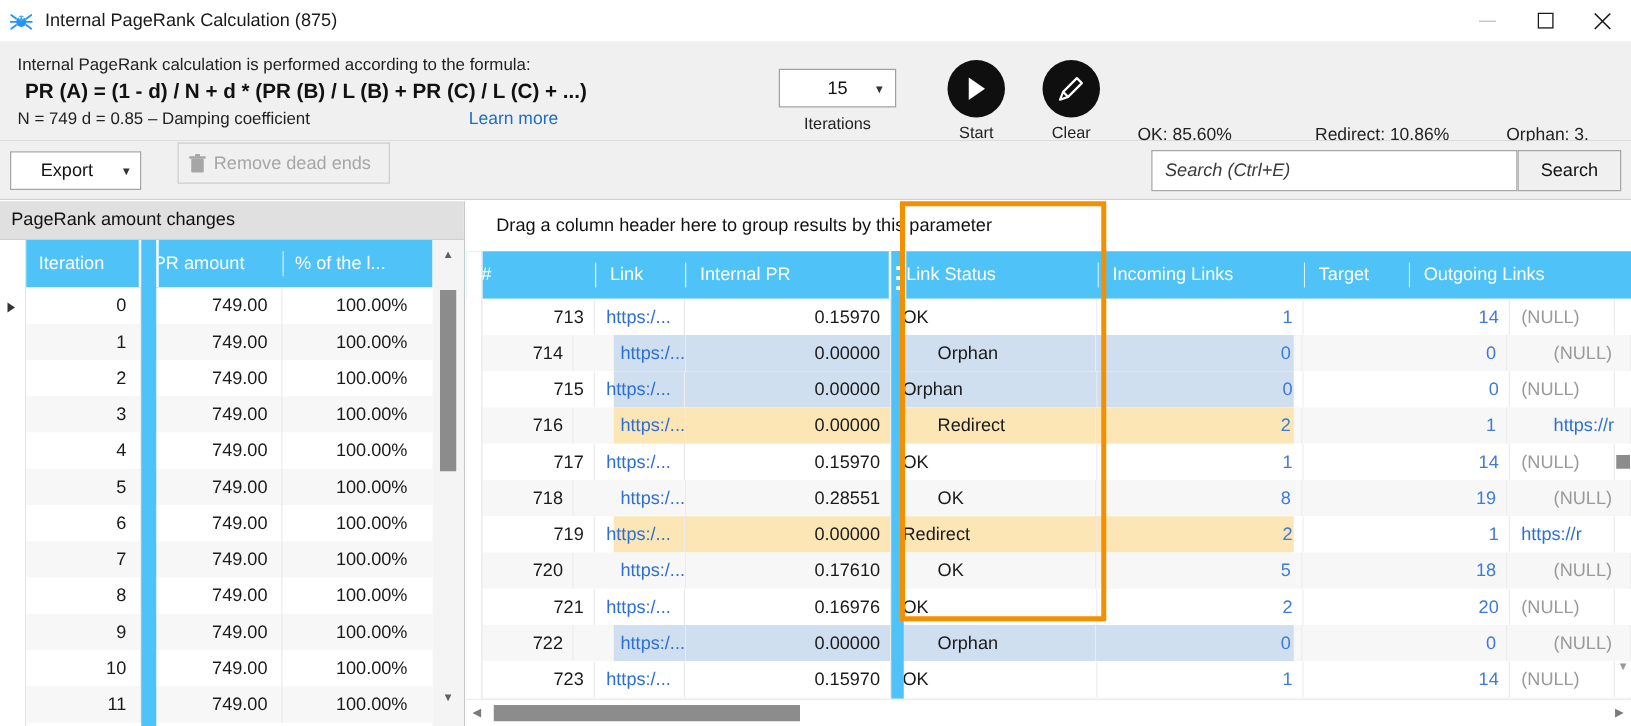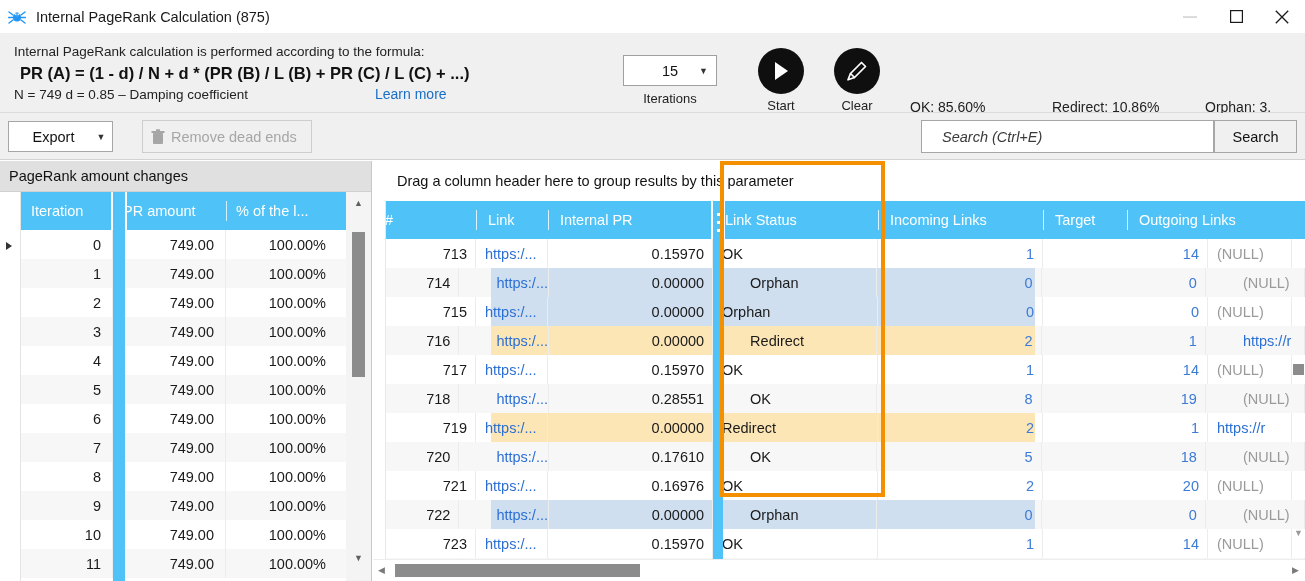--- a/index.html
+++ b/index.html
@@ -73,30 +73,30 @@
   }
   .export-btn {
     position: absolute; left: 8px; top: 8px; width: 105px; height: 31px;
     background: #fff; border: 1px solid #a6a6a6; display: flex; align-items: center;
     font-size: 14.5px; color: #111; cursor: pointer;
   }
   .export-btn .lbl { flex: 1; text-align: center; padding-left: 8px; }
   .export-btn .caret { width: 22px; text-align: center; font-size: 9px; color: #333; }
 
   .dead-btn {
-    position: absolute; left: 142px; top: 7px; width: 170px; height: 33px;
+    position: absolute; left: 142px; top: 1px; width: 170px; height: 33px;
     background: #f0f0f0; border: 1px solid #cdcdcd; display: flex; align-items: center;
     font-size: 14.5px; color: #a6a6a6; padding-left: 8px;
   }
   .dead-btn .trash { margin-right: 6px; display: flex; }
 
   .search-box {
     position: absolute; left: 921px; top: 7px; width: 293px; height: 33px;
     background: #fff; border: 1px solid #a6a6a6; display: flex; align-items: center;
-    padding-left: 20px;
+    padding-left: 10px;
   }
   .search-box input {
     border: 0; outline: 0; width: 100%; height: 100%;
     font-family: "Liberation Sans", sans-serif; font-size: 14.5px;
     font-style: italic; color: #333; background: transparent;
   }
   .search-box input::placeholder { color: #3b3b3b; font-style: italic; opacity: 1; }
   .search-btn {
     position: absolute; left: 1214px; top: 7px; width: 83px; height: 33px;
     background: #f0f0f0; border: 1px solid #a6a6a6; display: flex;

